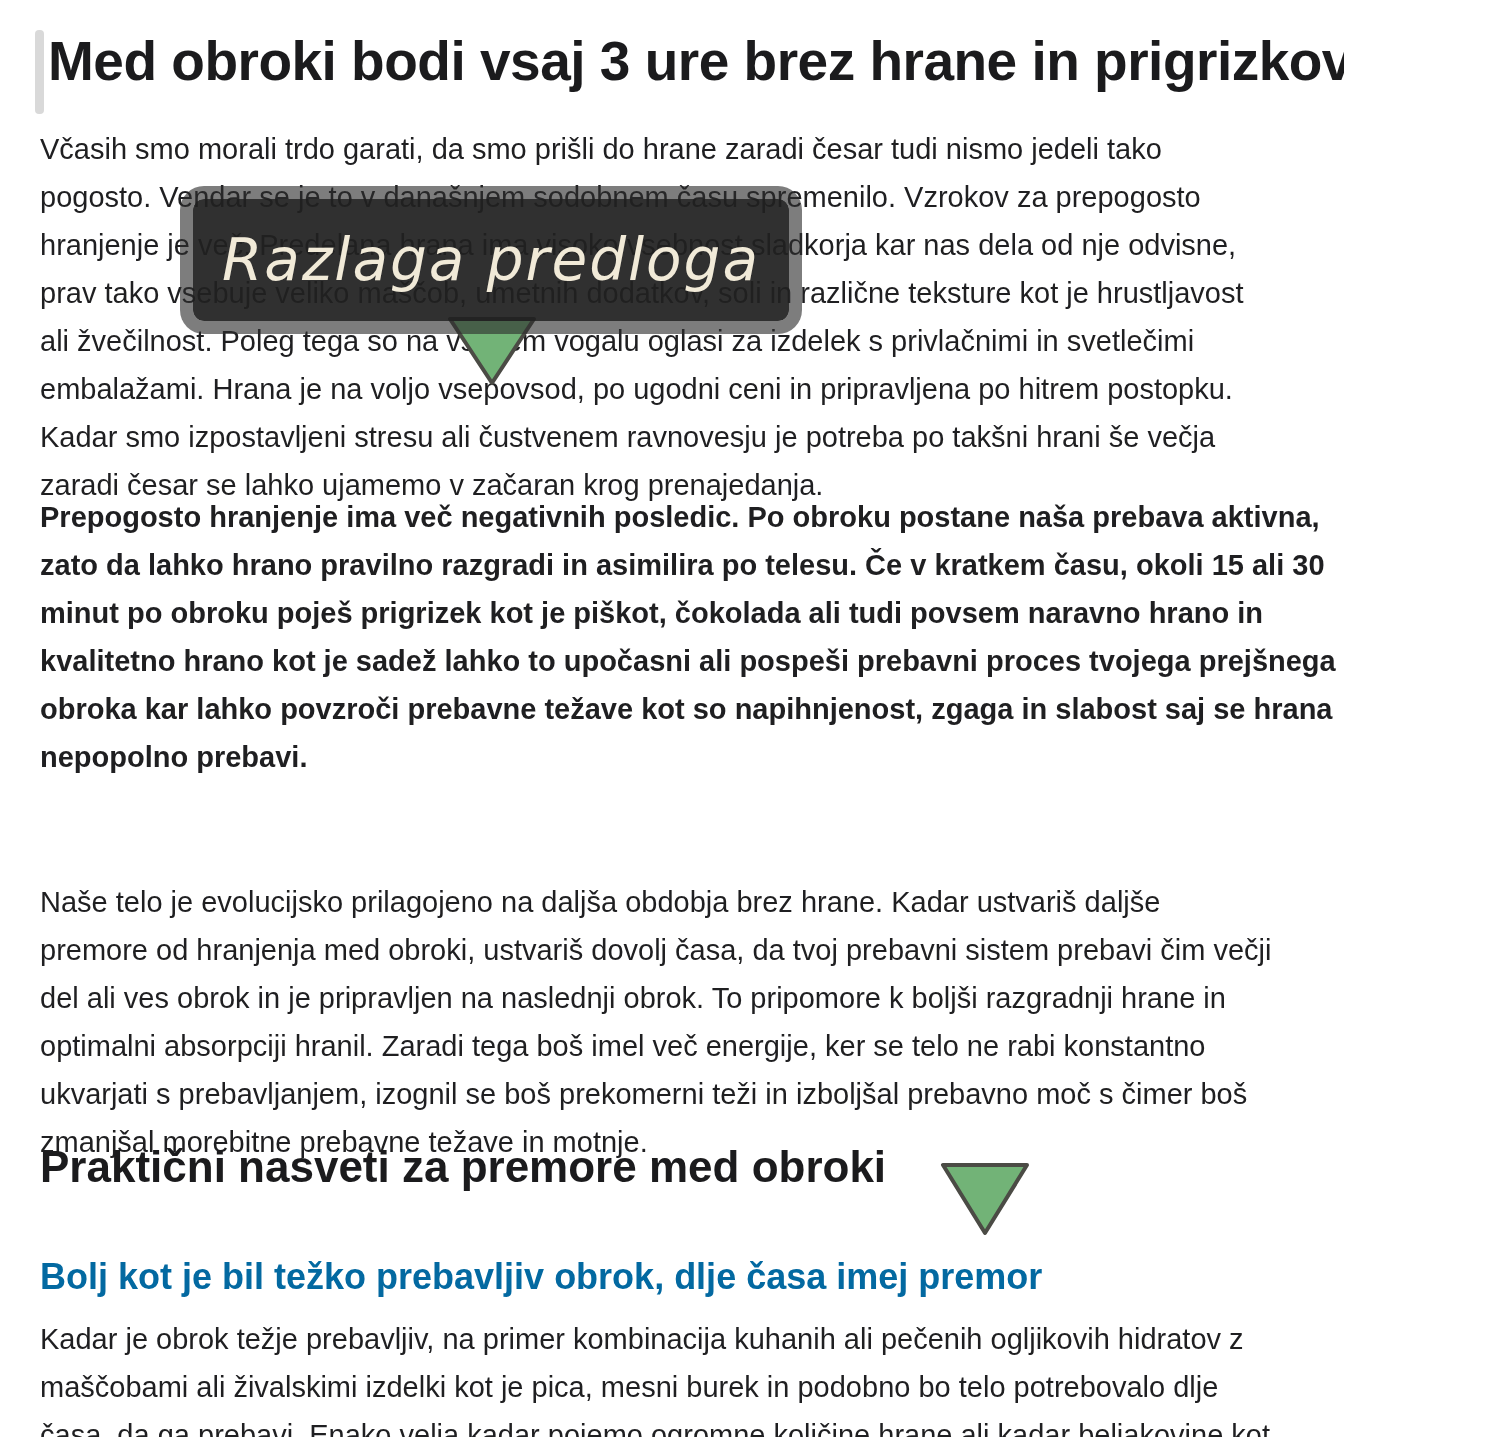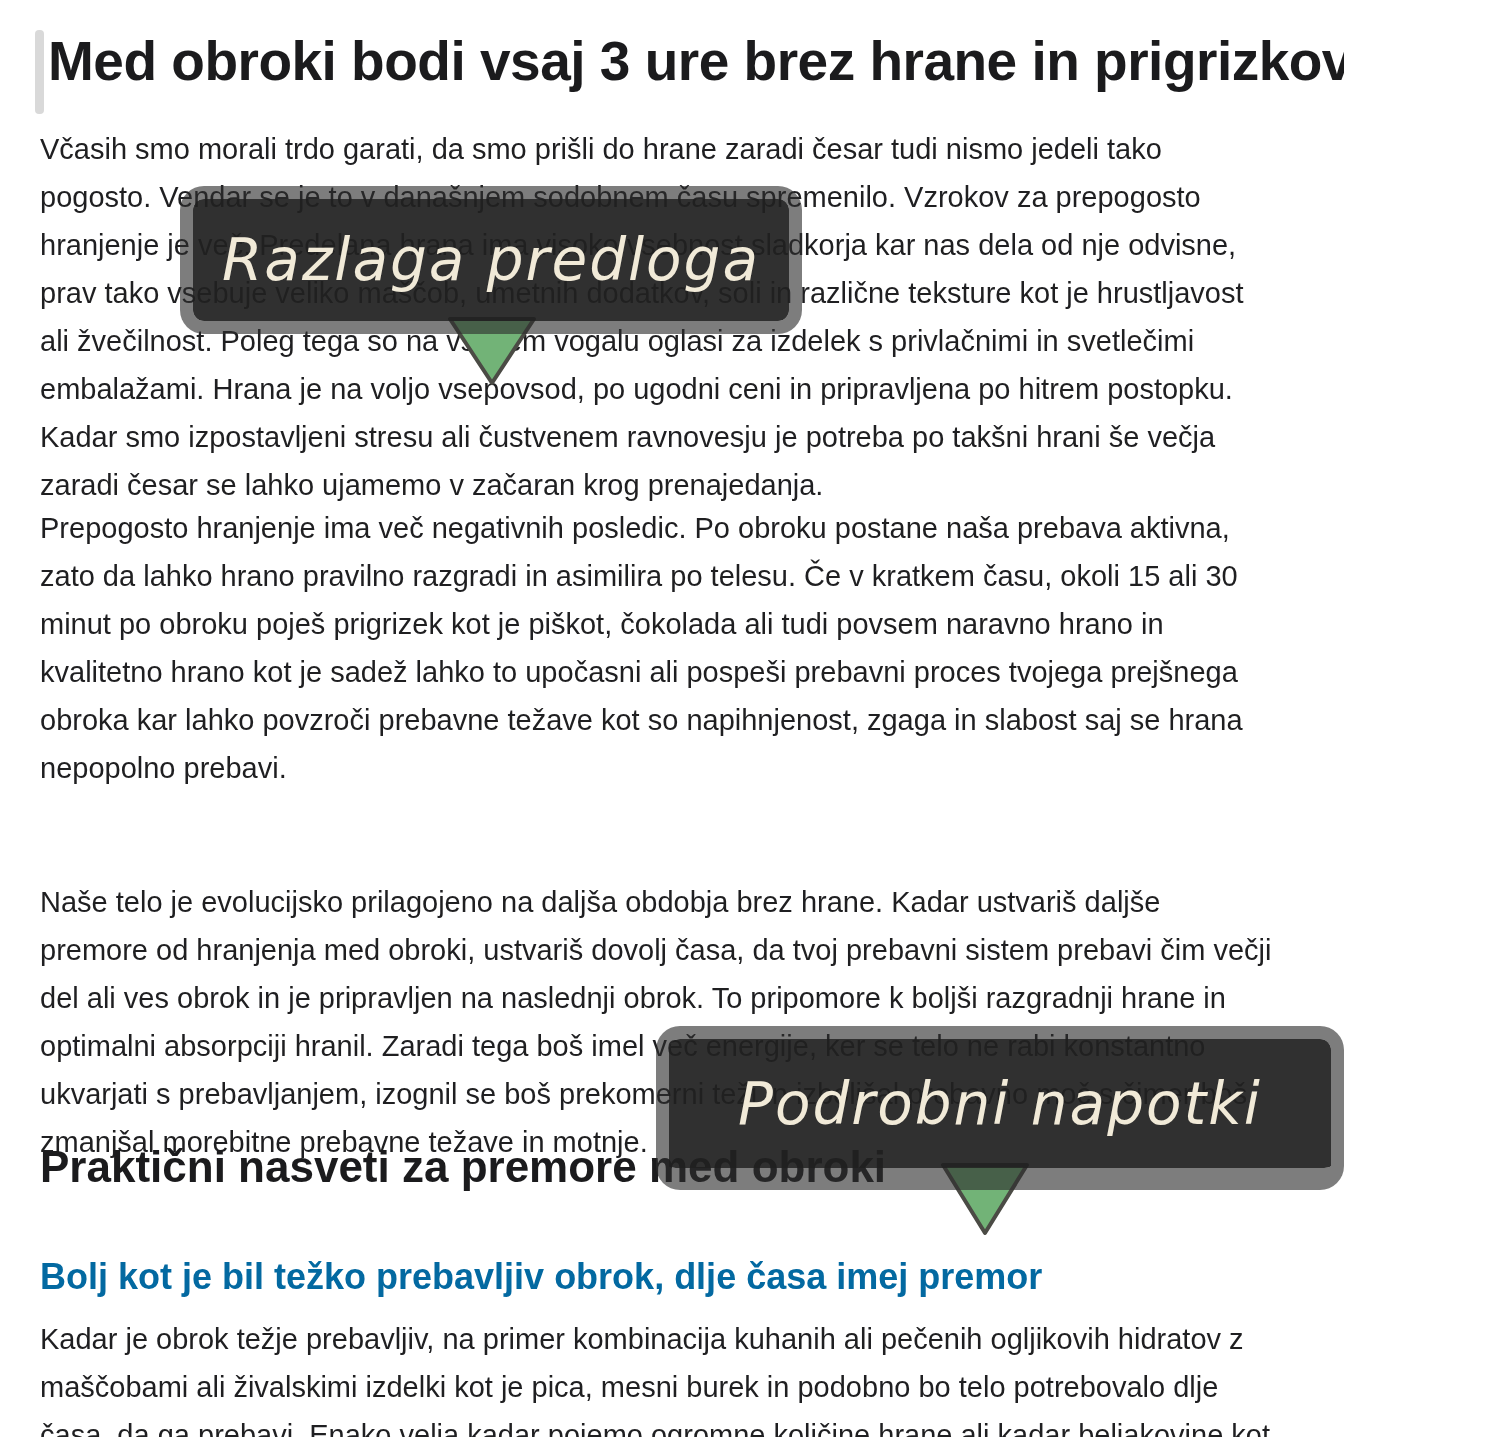--- a/index.html
+++ b/index.html
@@ -19,21 +19,21 @@
     position:absolute;left:48px;top:26px;width:1400px;
     font-size:55px;line-height:70px;font-weight:700;
     letter-spacing:-0.5px;color:#1b1b1d;white-space:pre;
   }
   .para{
     position:absolute;left:40px;width:1440px;
     font-size:29px;line-height:48px;font-weight:400;
     color:#1f1f21;white-space:pre;
   }
   .p1{top:125px;}
-  .p2{top:504px;}
+  .p2{top:493px;font-weight:bold;}
   .p3{top:878px;}
   .p4{top:1315px;}
   .h2{
     position:absolute;left:40px;top:1140px;width:1400px;
     font-size:44px;line-height:54px;font-weight:700;color:#1b1b1d;white-space:pre;
   }
   .h3{
     position:absolute;left:40px;top:1255px;width:1400px;
     font-size:36px;line-height:44px;font-weight:700;color:#0369a1;white-space:pre;
   }
@@ -99,17 +99,14 @@
   <svg class="arrow arrow-1" width="92" height="72" viewBox="0 0 92 72">
     <polygon points="4,3 88,3 46,67" fill="#72b377" stroke="#4b4b45" stroke-width="4" stroke-linejoin="round"></polygon>
   </svg>
   <div class="callout callout-1">
     <span class="callout-label">Razlaga predloga</span>
   </div>
 
   <svg class="arrow arrow-2" width="94" height="76" viewBox="0 0 94 76">
     <polygon points="5,3 89,3 47,71" fill="#72b377" stroke="#4b4b45" stroke-width="4" stroke-linejoin="round"></polygon>
   </svg>
-  <div class="callout callout-2">
-    <span class="callout-label">Podrobni napotki</span>
-  </div>
 
 </div>
 
 </body></html>

